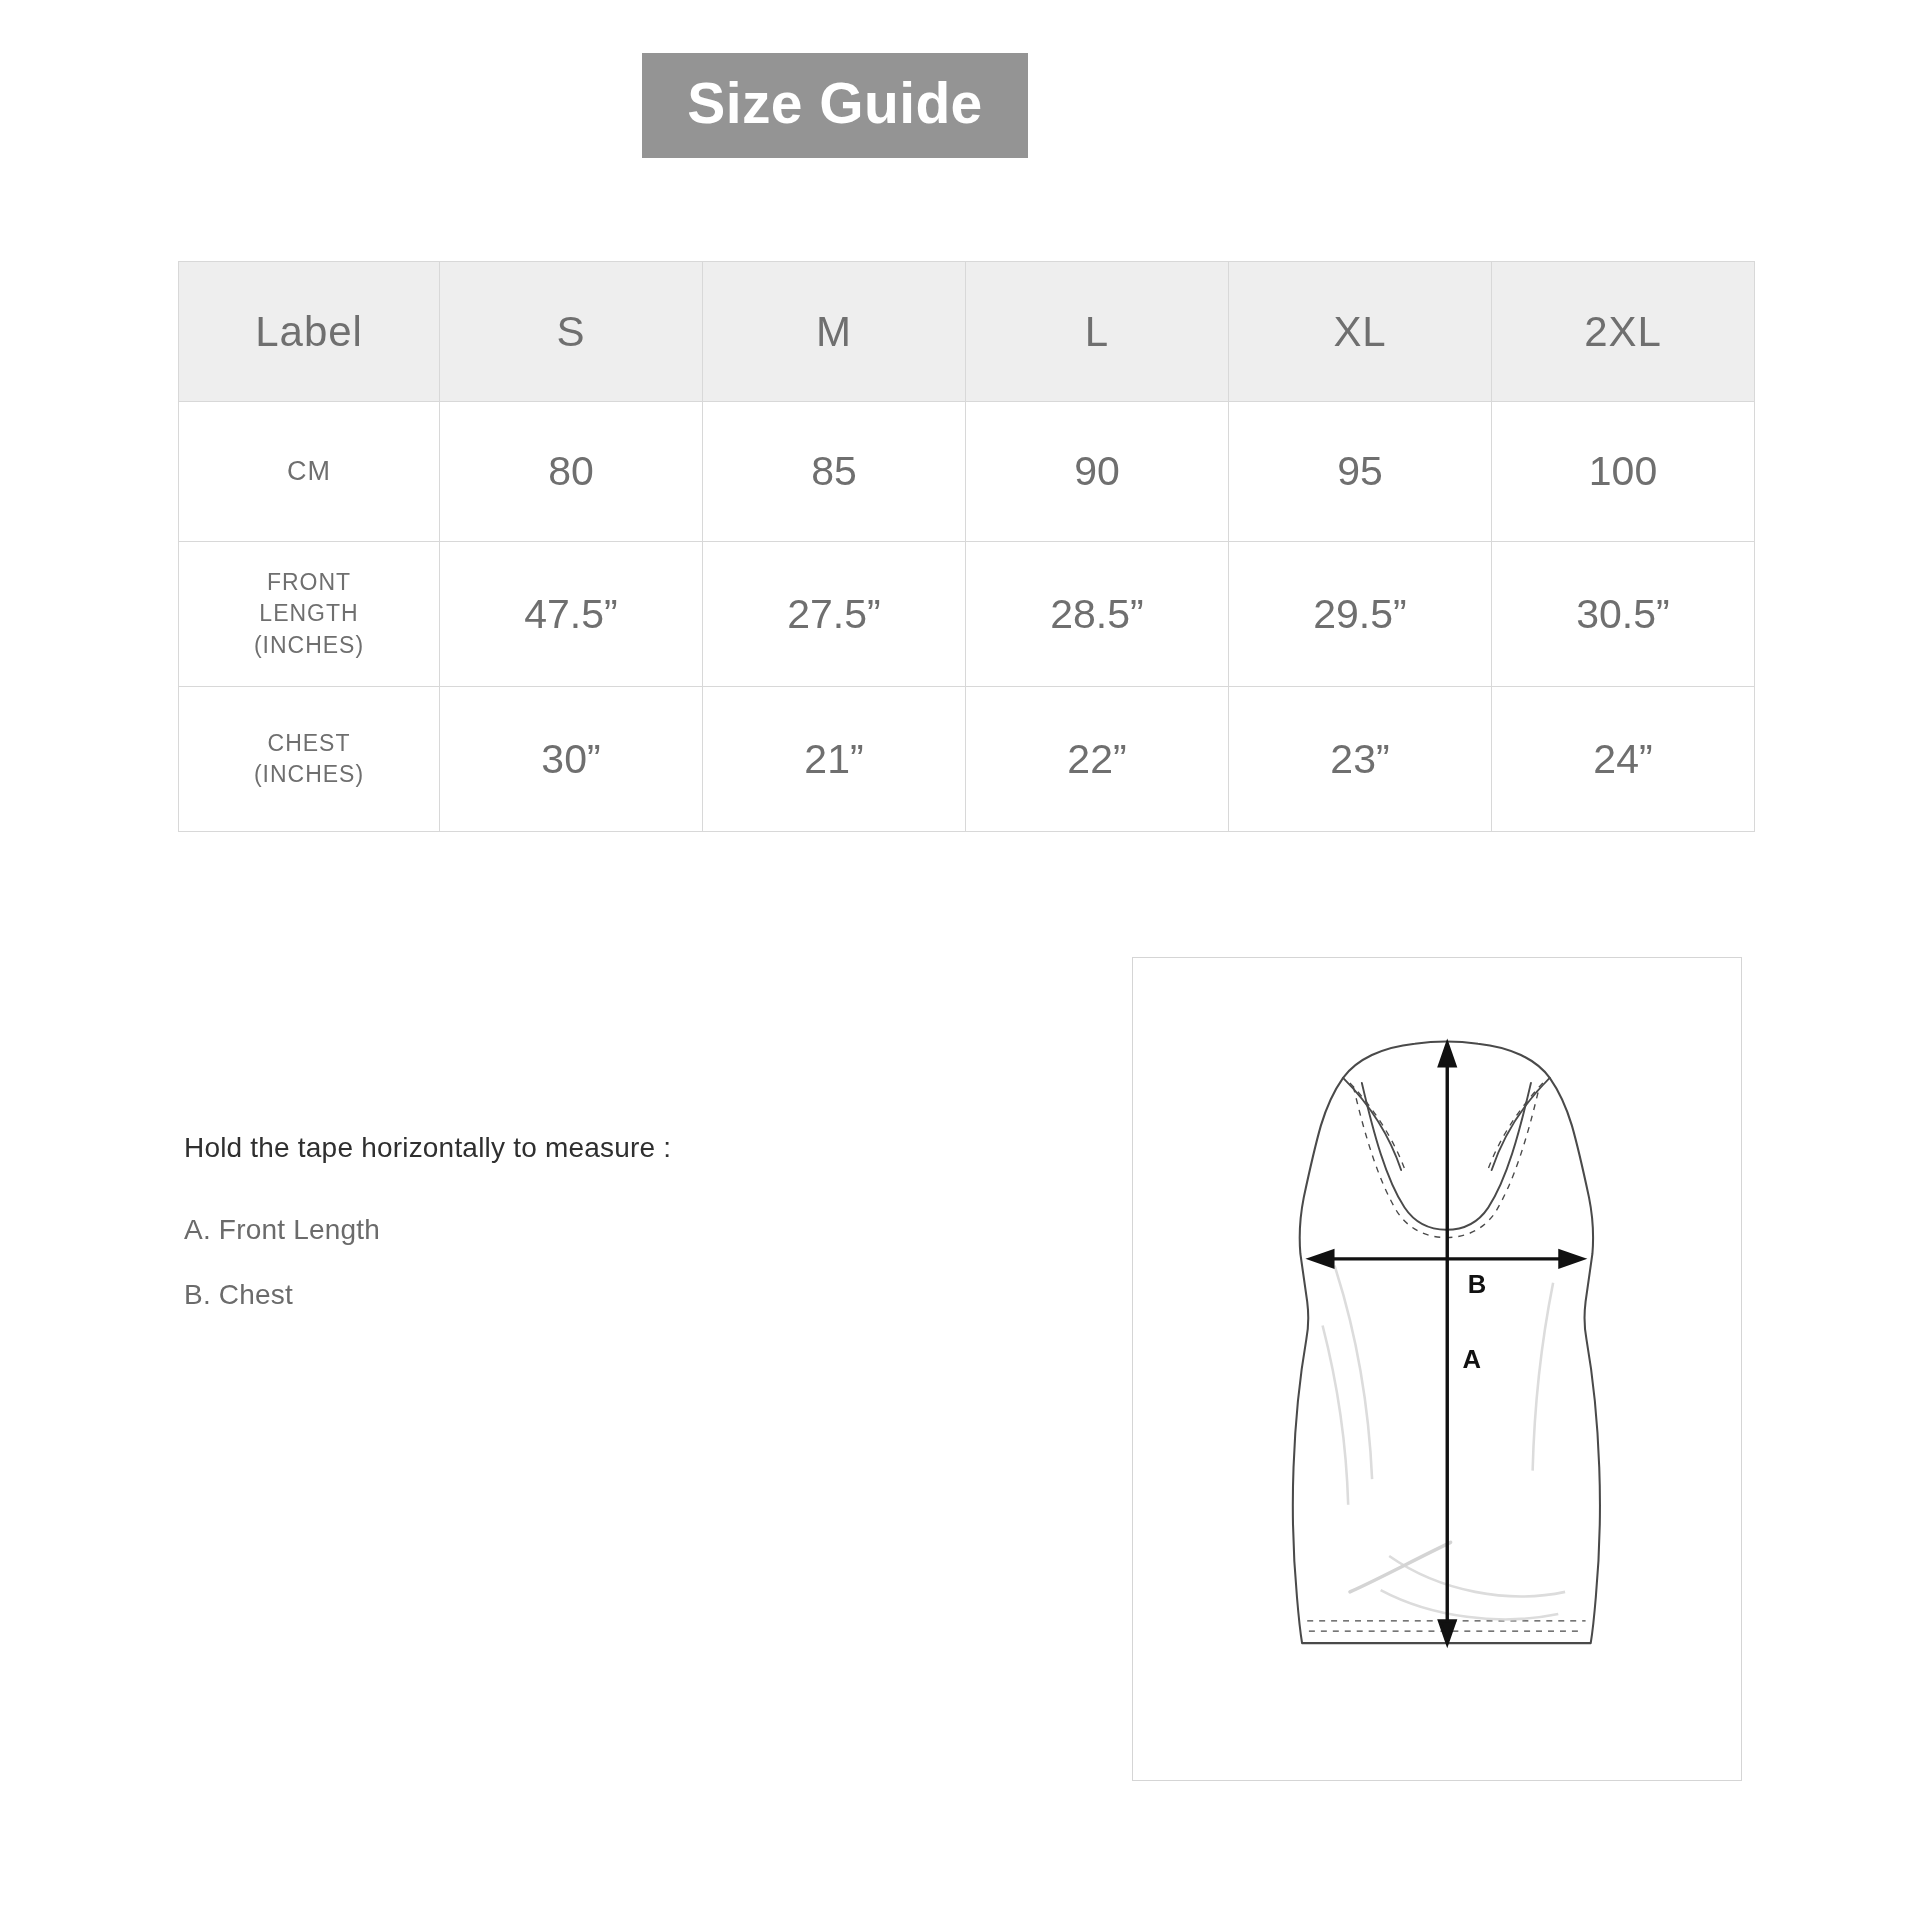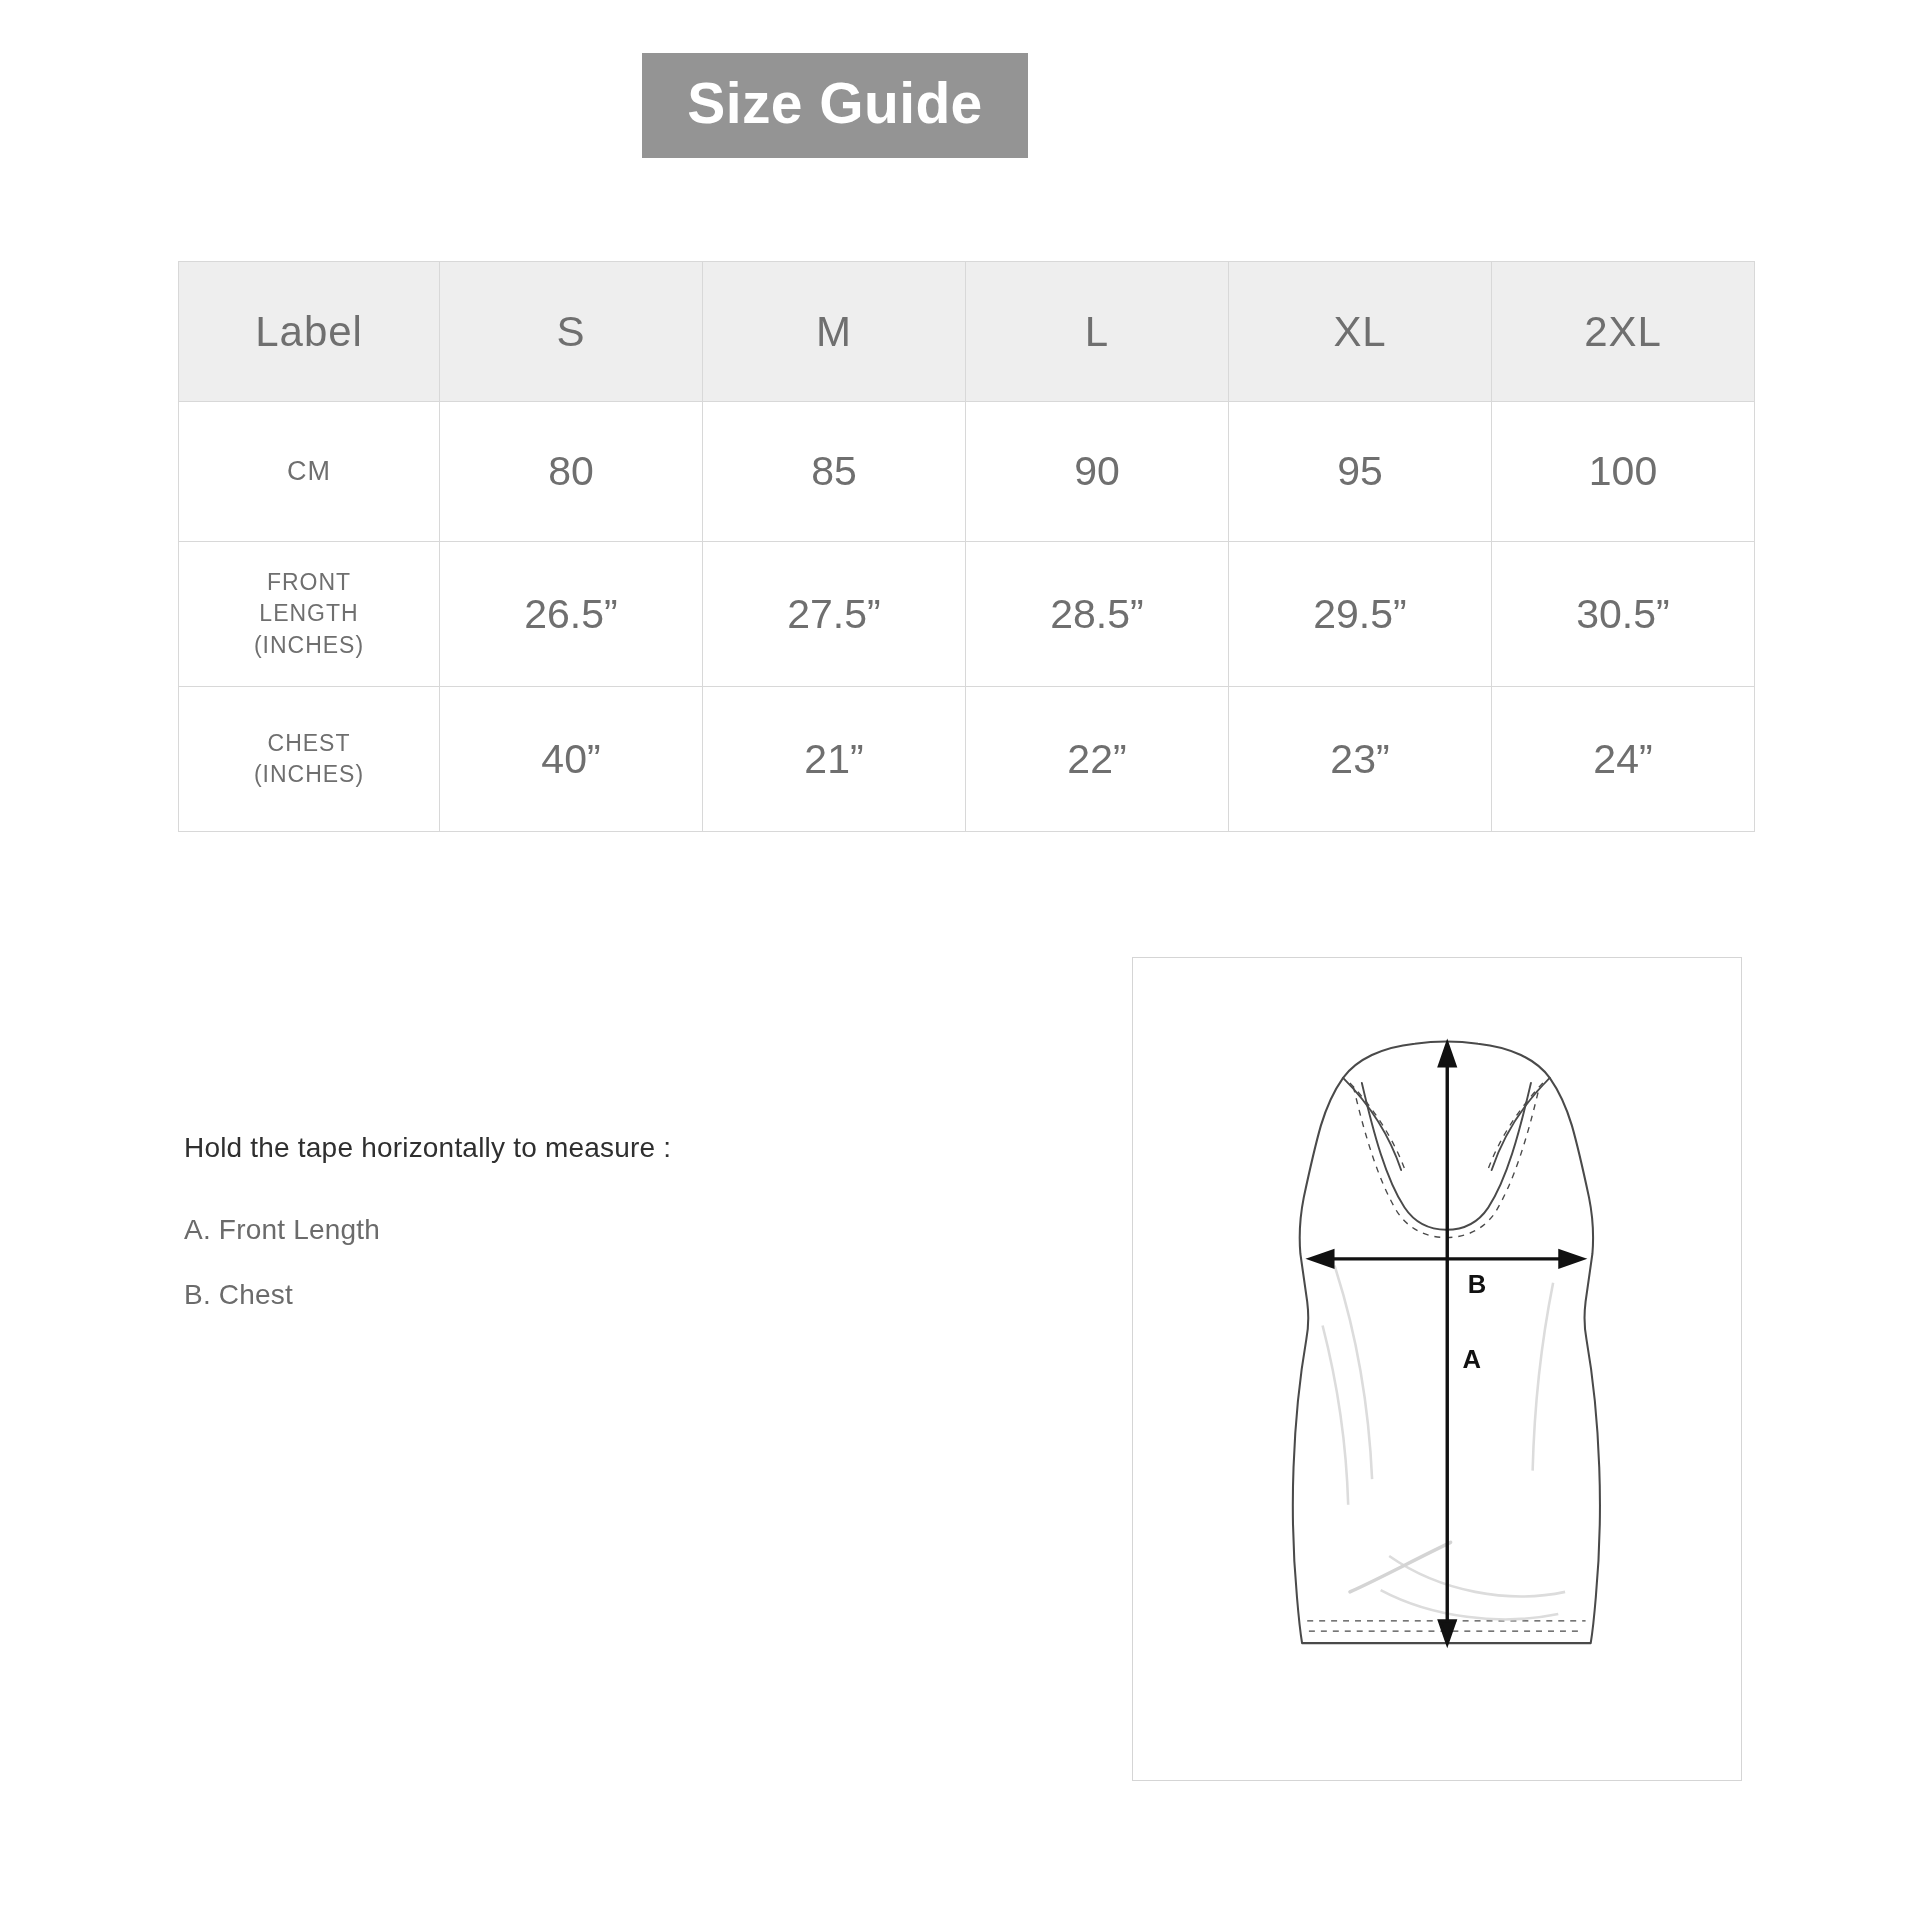--- a/index.html
+++ b/index.html
@@ -155,29 +155,29 @@
     <tr>
       <td class="rowhead cm-head">CM</td>
       <td>80</td>
       <td>85</td>
       <td>90</td>
       <td>95</td>
       <td>100</td>
     </tr>
     <tr class="tall">
       <td class="rowhead">FRONT<br>LENGTH<br>(INCHES)</td>
-      <td>26.5”</td>
+      <td>47.5”</td>
       <td>27.5”</td>
       <td>28.5”</td>
       <td>29.5”</td>
       <td>30.5”</td>
     </tr>
     <tr class="tall">
       <td class="rowhead">CHEST<br>(INCHES)</td>
-      <td>40”</td>
+      <td>30”</td>
       <td>21”</td>
       <td>22”</td>
       <td>23”</td>
       <td>24”</td>
     </tr>
   </tbody>
 </table>
 
 <div class="howto">
   <p class="lead">Hold the tape horizontally to measure :</p>

